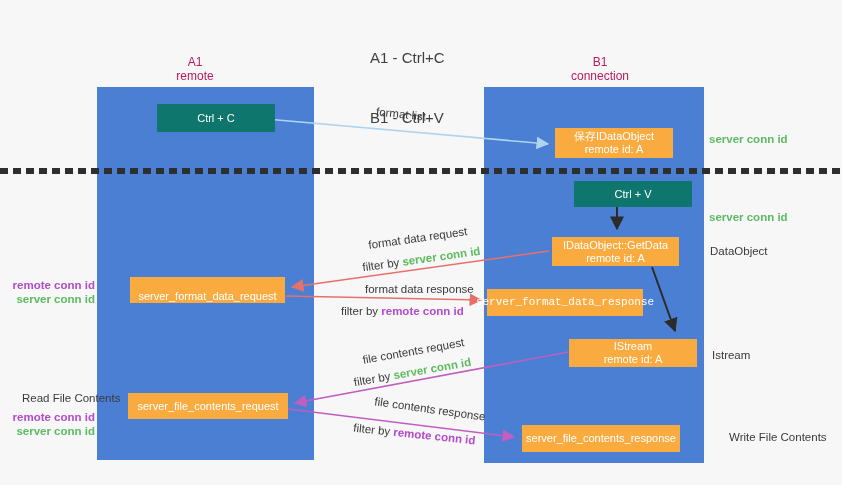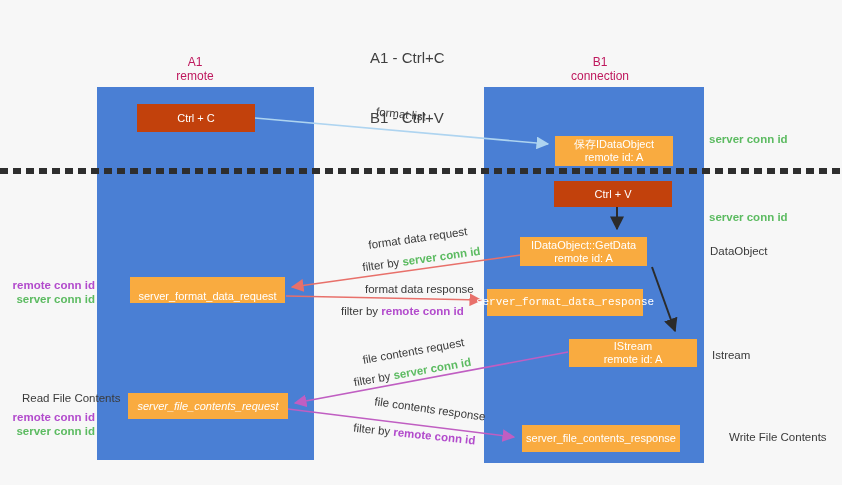--- a/index.html
+++ b/index.html
@@ -8,21 +8,21 @@
   .title{position:absolute;left:370px;top:8px;font-size:15px;line-height:20px;color:#404040;white-space:pre;}
   .col-header{position:absolute;top:55px;transform:translateX(-50%);text-align:center;
               font-size:12px;line-height:14px;color:#be185d;}
   .lifeline{position:absolute;background:#4a7fd4;}
   .lifeline.left{left:97px;top:87px;width:217px;height:373px;}
   .lifeline.right{left:484px;top:87px;width:220px;height:376px;}
   .dotted{position:absolute;left:0;top:168px;width:842px;height:6px;
           background:repeating-linear-gradient(90deg,#2e2e2e 0 8px,transparent 8px 13px);}
   .box{position:absolute;display:flex;flex-direction:column;align-items:center;justify-content:center;
        color:#fff;font-size:11px;line-height:13px;text-align:center;white-space:nowrap;}
-  .box.green{background:#c2410c;}
+  .box.green{background:#0f766e;margin-left:20px;}
   .box.orange{background:#f9ab40;}
   .lbl{position:absolute;font-size:11.5px;line-height:13px;color:#3a3a3a;white-space:nowrap;}
   .green-t{color:#5cbb61;font-weight:bold;}
   .purple-t{color:#b24bcc;font-weight:bold;}
   .left-col-lbl{position:absolute;left:0;width:95px;text-align:right;font-size:11.5px;line-height:13px;white-space:nowrap;}
   svg.arrows{position:absolute;left:0;top:0;pointer-events:none;}
 </style>
 </head>
 <body>
 
@@ -67,42 +67,42 @@
     <line x1="549" y1="251" x2="292" y2="287" stroke="#e8706a" stroke-width="1.6" marker-end="url(#m-red)"></line>
     <line x1="286" y1="296" x2="481" y2="300" stroke="#e8706a" stroke-width="1.6" marker-end="url(#m-red)"></line>
     <line x1="652" y1="267" x2="675" y2="331" stroke="#2b2b2b" stroke-width="2" marker-end="url(#m-black)"></line>
     <line x1="568" y1="352" x2="295" y2="403" stroke="#c05ec2" stroke-width="1.6" marker-end="url(#m-mag)"></line>
     <line x1="288" y1="409" x2="514" y2="437" stroke="#c05ec2" stroke-width="1.6" marker-end="url(#m-mag)"></line>
   </svg>
 
   <div class="box green" style="left:137px;top:104px;width:118px;height:28px;">
     <span>Ctrl + C</span>
   </div>
-  <div class="box orange" style="left:555px;top:128px;width:118px;height:30px;margin-top:8px;">
+  <div class="box orange" style="left:555px;top:128px;width:118px;height:30px;">
     <span>保存IDataObject</span>
     <span>remote id: A</span>
   </div>
   <div class="box green" style="left:554px;top:181px;width:118px;height:26px;">
     <span>Ctrl + V</span>
   </div>
-  <div class="box orange" style="left:520px;top:237px;width:127px;height:29px;">
+  <div class="box orange" style="left:552px;top:237px;width:127px;height:29px;">
     <span>IDataObject::GetData</span>
     <span>remote id: A</span>
   </div>
   <div class="box orange" style="left:130px;top:277px;width:155px;height:26px;justify-content:flex-end;">
     <span>server_format_data_request</span>
   </div>
   <div class="box orange" style="left:487px;top:289px;width:156px;height:27px;font-family:Liberation Mono, monospace;">
     <span>server_format_data_response</span>
   </div>
   <div class="box orange" style="left:569px;top:339px;width:128px;height:28px;">
     <span>IStream</span>
     <span>remote id: A</span>
   </div>
-  <div class="box orange" style="left:128px;top:393px;width:160px;height:26px;font-style:italic;">
+  <div class="box orange" style="left:128px;top:393px;width:160px;height:26px;">
     <span>server_file_contents_request</span>
   </div>
   <div class="box orange" style="left:522px;top:425px;width:158px;height:27px;">
     <span>server_file_contents_response</span>
   </div>
 
   <div class="lbl" style="left:376px;top:108px;transform:rotate(6deg);">format list</div>
 
   <div class="lbl" style="left:368px;top:232px;transform:rotate(-8deg);">format data request</div>
   <div class="lbl" style="left:362px;top:253px;transform:rotate(-8deg);">

